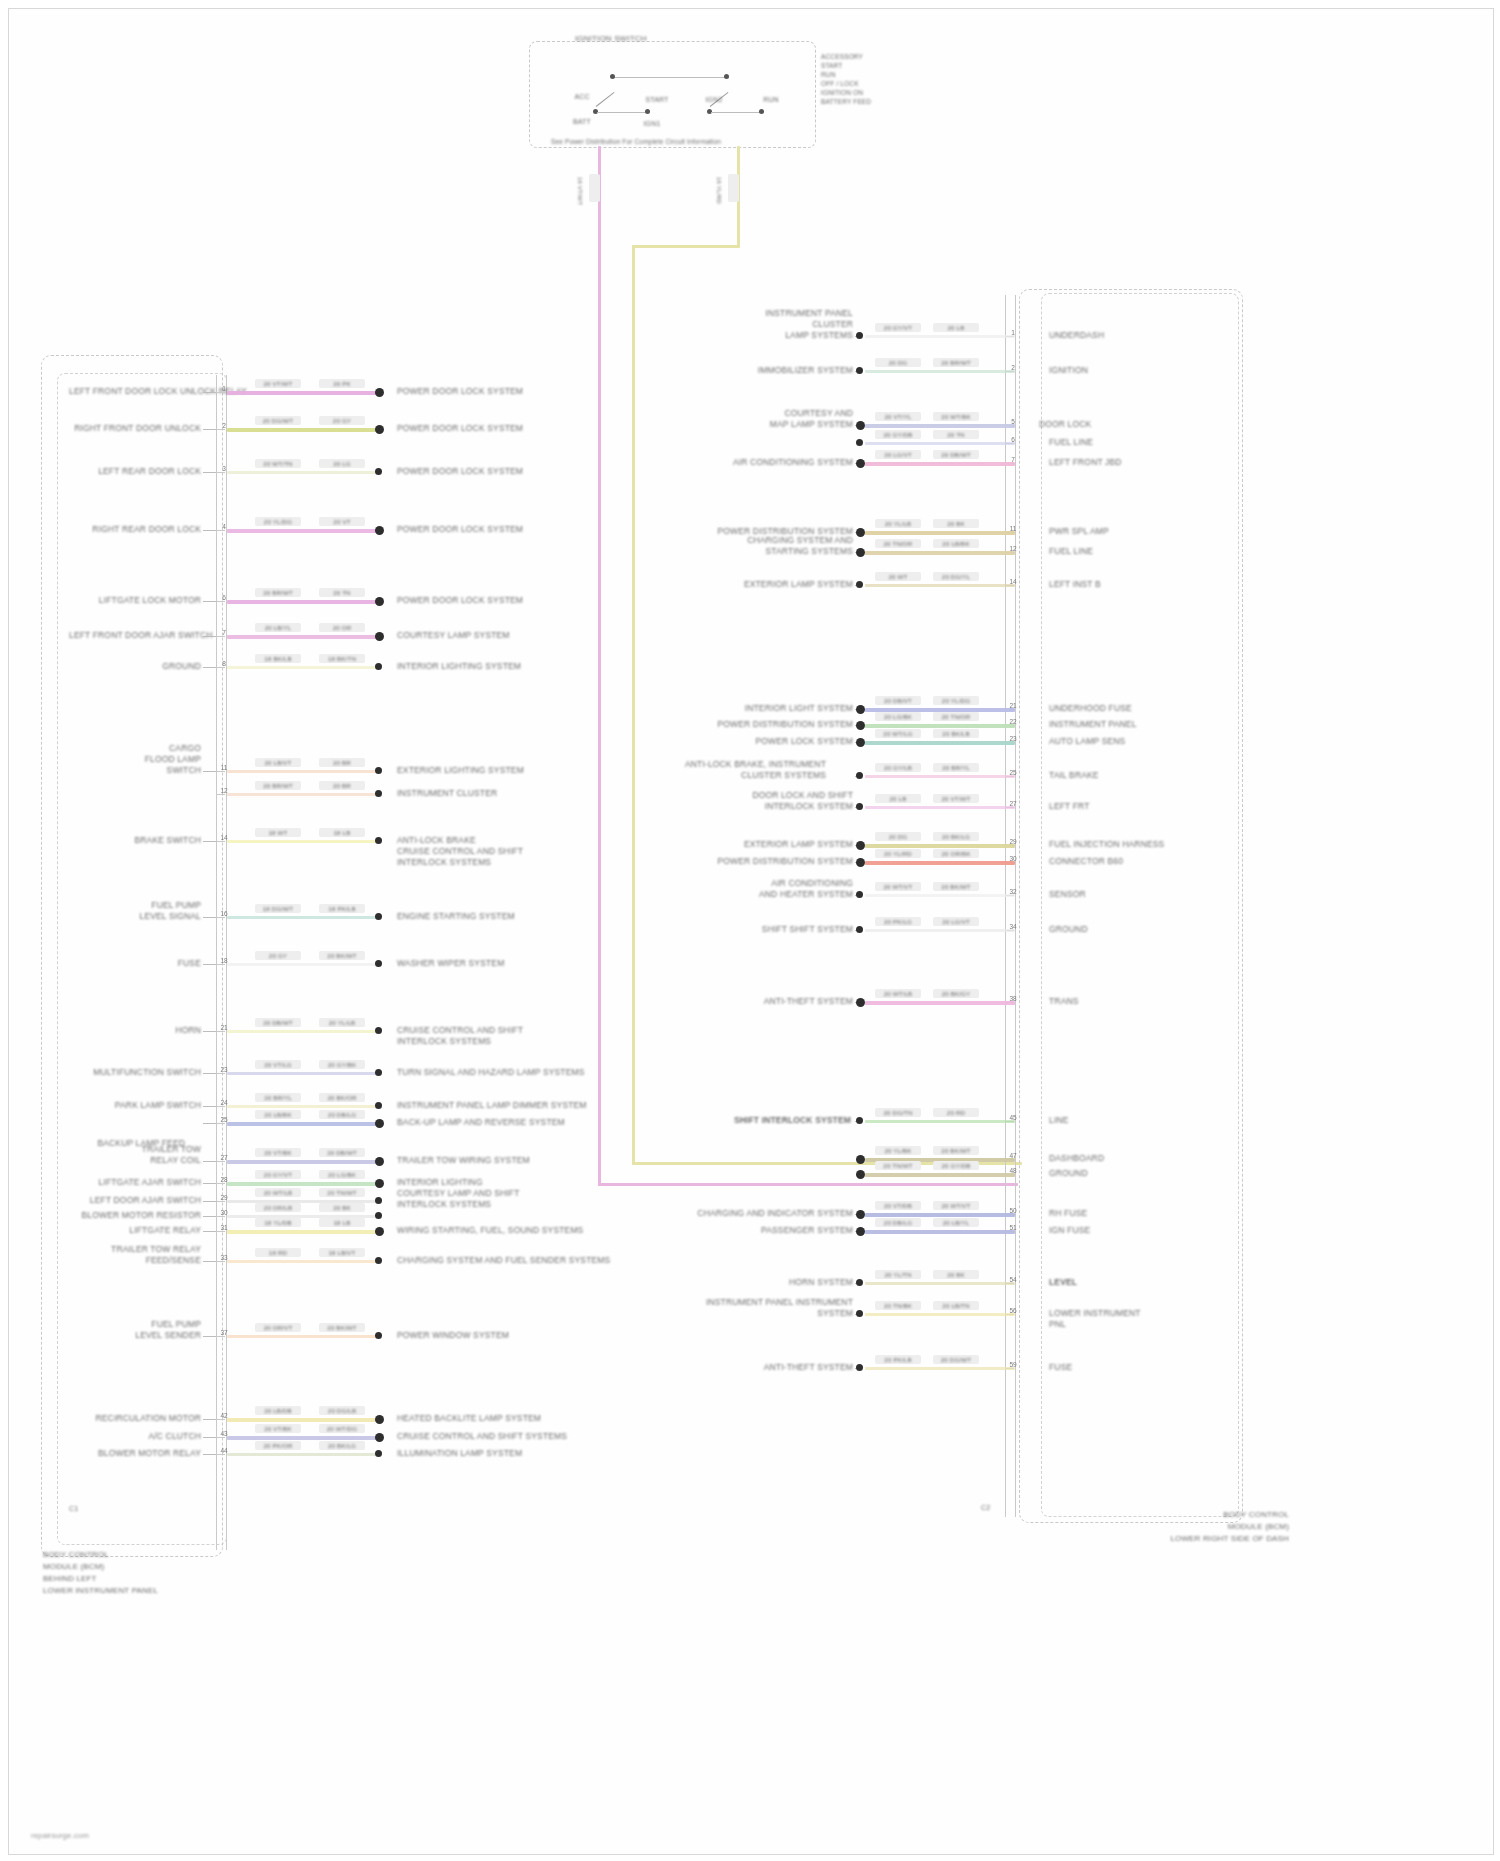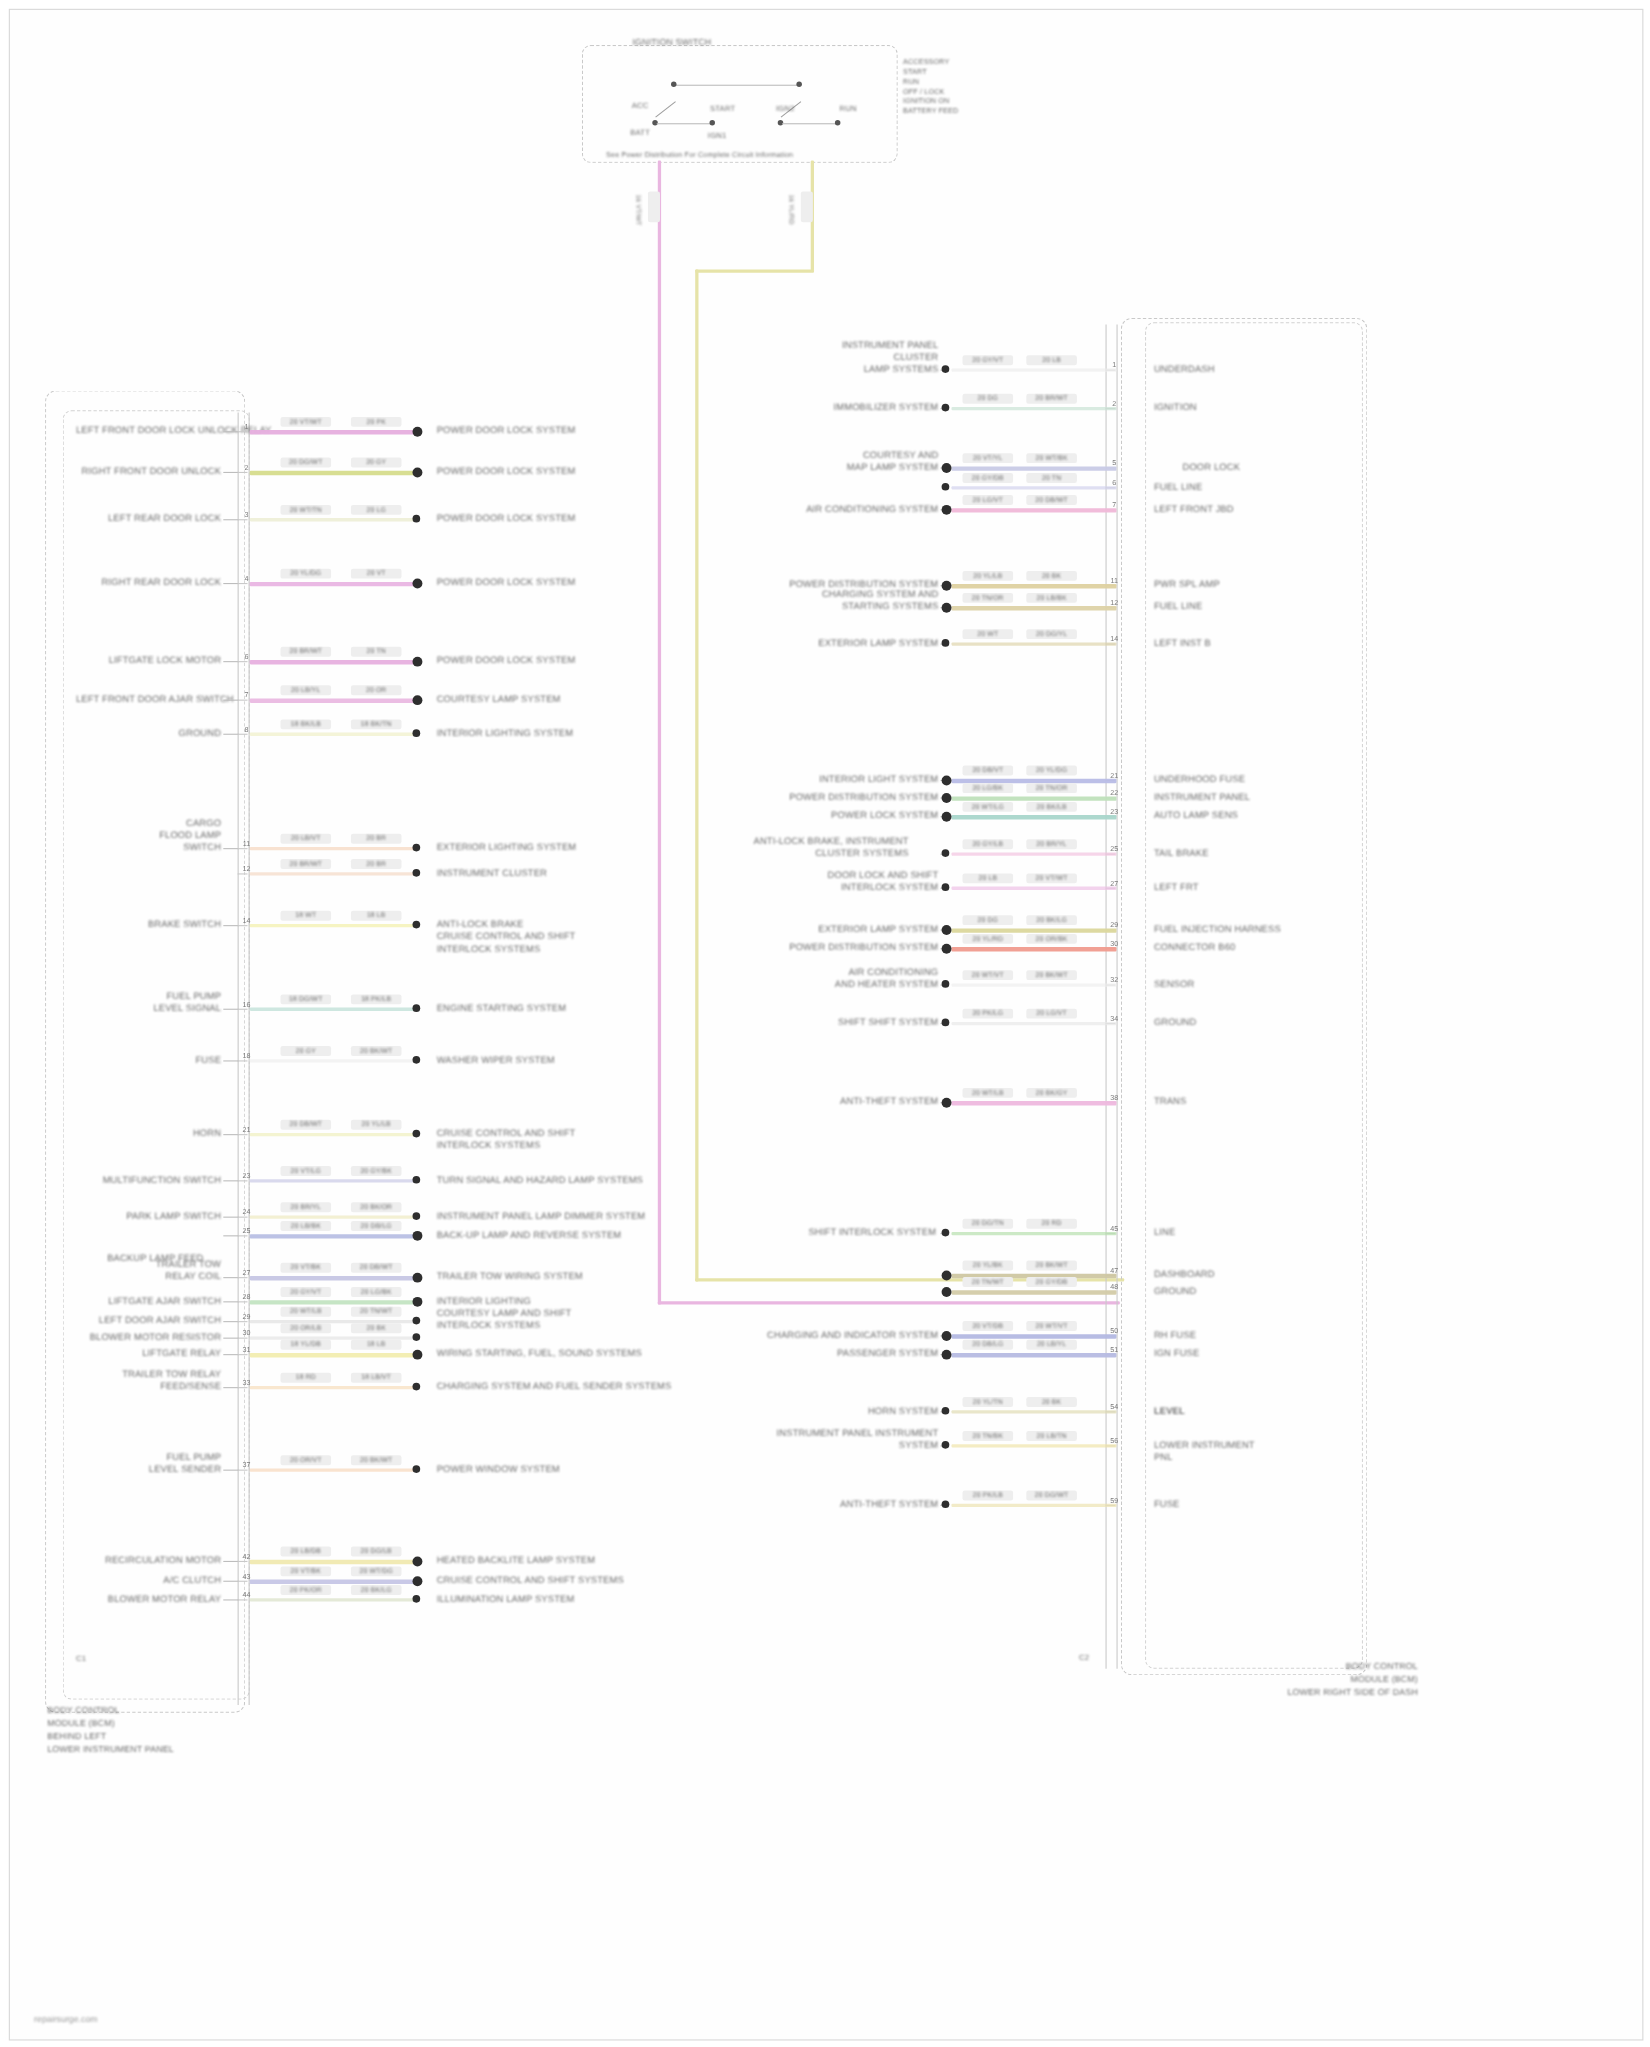--- a/index.html
+++ b/index.html
@@ -459,21 +459,21 @@
 MAP LAMP SYSTEM</div>
         <div class="thin" style="left: 846px; top: 416px; width: 4px;"></div>
         <div class="pin" style="left: 997px; top: 409px; width: 14px;">5</div>
         <div class="railtick" style="left: 996px; top: 416px;"></div>
         <div class="wire" style="left: 856px; top: 415px; width: 150px; background: rgb(200, 202, 230); height: 4px; opacity: 0.95;"></div>
         <div class="cap" style="left: 866px; top: 403px; width: 46px; height: 9px;"></div>
         <div class="t tiny c" style="left: 866px; top: 403px; width: 46px; font-size: 6.2px;">20 VT/YL</div>
         <div class="cap" style="left: 924px; top: 403px; width: 46px; height: 9px;"></div>
         <div class="t tiny c" style="left: 924px; top: 403px; width: 46px; font-size: 6.2px;">20 WT/BK</div>
         <div class="dot" style="left: 847px; top: 412px;"></div>
-        <div class="t" style="left: 1032px; top: 410px; width: 180px; padding-left: 34px;">DOOR LOCK</div>
+        <div class="t" style="left: 996px; top: 410px; width: 180px; padding-left: 34px;">DOOR LOCK</div>
         <div class="pin" style="left: 997px; top: 427px; width: 14px;">6</div>
         <div class="railtick" style="left: 996px; top: 434px;"></div>
         <div class="wire" style="left: 856px; top: 433px; width: 150px; background: rgb(210, 210, 236); height: 3px; opacity: 0.7;"></div>
         <div class="cap" style="left: 866px; top: 421px; width: 46px; height: 9px;"></div>
         <div class="t tiny c" style="left: 866px; top: 421px; width: 46px; font-size: 6.2px;">20 GY/DB</div>
         <div class="cap" style="left: 924px; top: 421px; width: 46px; height: 9px;"></div>
         <div class="t tiny c" style="left: 924px; top: 421px; width: 46px; font-size: 6.2px;">20 TN</div>
         <div class="dot sm" style="left: 847px; top: 430px;"></div>
         <div class="t" style="left: 1040px; top: 428px; width: 180px;">FUEL LINE</div>
         <div class="t r" style="left: 668px; top: 448px; width: 176px;">AIR CONDITIONING SYSTEM</div>
@@ -627,21 +627,21 @@
         <div class="thin" style="left: 846px; top: 993px; width: 4px;"></div>
         <div class="pin" style="left: 997px; top: 986px; width: 14px;">38</div>
         <div class="railtick" style="left: 996px; top: 993px;"></div>
         <div class="wire" style="left: 856px; top: 992px; width: 150px; background: rgb(238, 184, 222); height: 4px; opacity: 0.95;"></div>
         <div class="cap" style="left: 866px; top: 980px; width: 46px; height: 9px;"></div>
         <div class="t tiny c" style="left: 866px; top: 980px; width: 46px; font-size: 6.2px;">20 WT/LB</div>
         <div class="cap" style="left: 924px; top: 980px; width: 46px; height: 9px;"></div>
         <div class="t tiny c" style="left: 924px; top: 980px; width: 46px; font-size: 6.2px;">20 BK/GY</div>
         <div class="dot" style="left: 847px; top: 989px;"></div>
         <div class="t" style="left: 1040px; top: 987px; width: 180px;">TRANS</div>
-        <div class="t r" style="left: 666px; top: 1106px; width: 176px;">SHIFT INTERLOCK SYSTEM</div>
+        <div class="t r" style="left: 666px; top: 1106px; width: 176px; font-weight: bold;">SHIFT INTERLOCK SYSTEM</div>
         <div class="thin" style="left: 846px; top: 1112px; width: 4px;"></div>
         <div class="pin" style="left: 997px; top: 1105px; width: 14px;">45</div>
         <div class="railtick" style="left: 996px; top: 1112px;"></div>
         <div class="wire" style="left: 856px; top: 1111px; width: 150px; background: rgb(182, 224, 174); height: 3px; opacity: 0.7;"></div>
         <div class="cap" style="left: 866px; top: 1099px; width: 46px; height: 9px;"></div>
         <div class="t tiny c" style="left: 866px; top: 1099px; width: 46px; font-size: 6.2px;">20 DG/TN</div>
         <div class="cap" style="left: 924px; top: 1099px; width: 46px; height: 9px;"></div>
         <div class="t tiny c" style="left: 924px; top: 1099px; width: 46px; font-size: 6.2px;">20 RD</div>
         <div class="dot sm" style="left: 847px; top: 1108px;"></div>
         <div class="t" style="left: 1040px; top: 1106px; width: 180px;">LINE</div>

